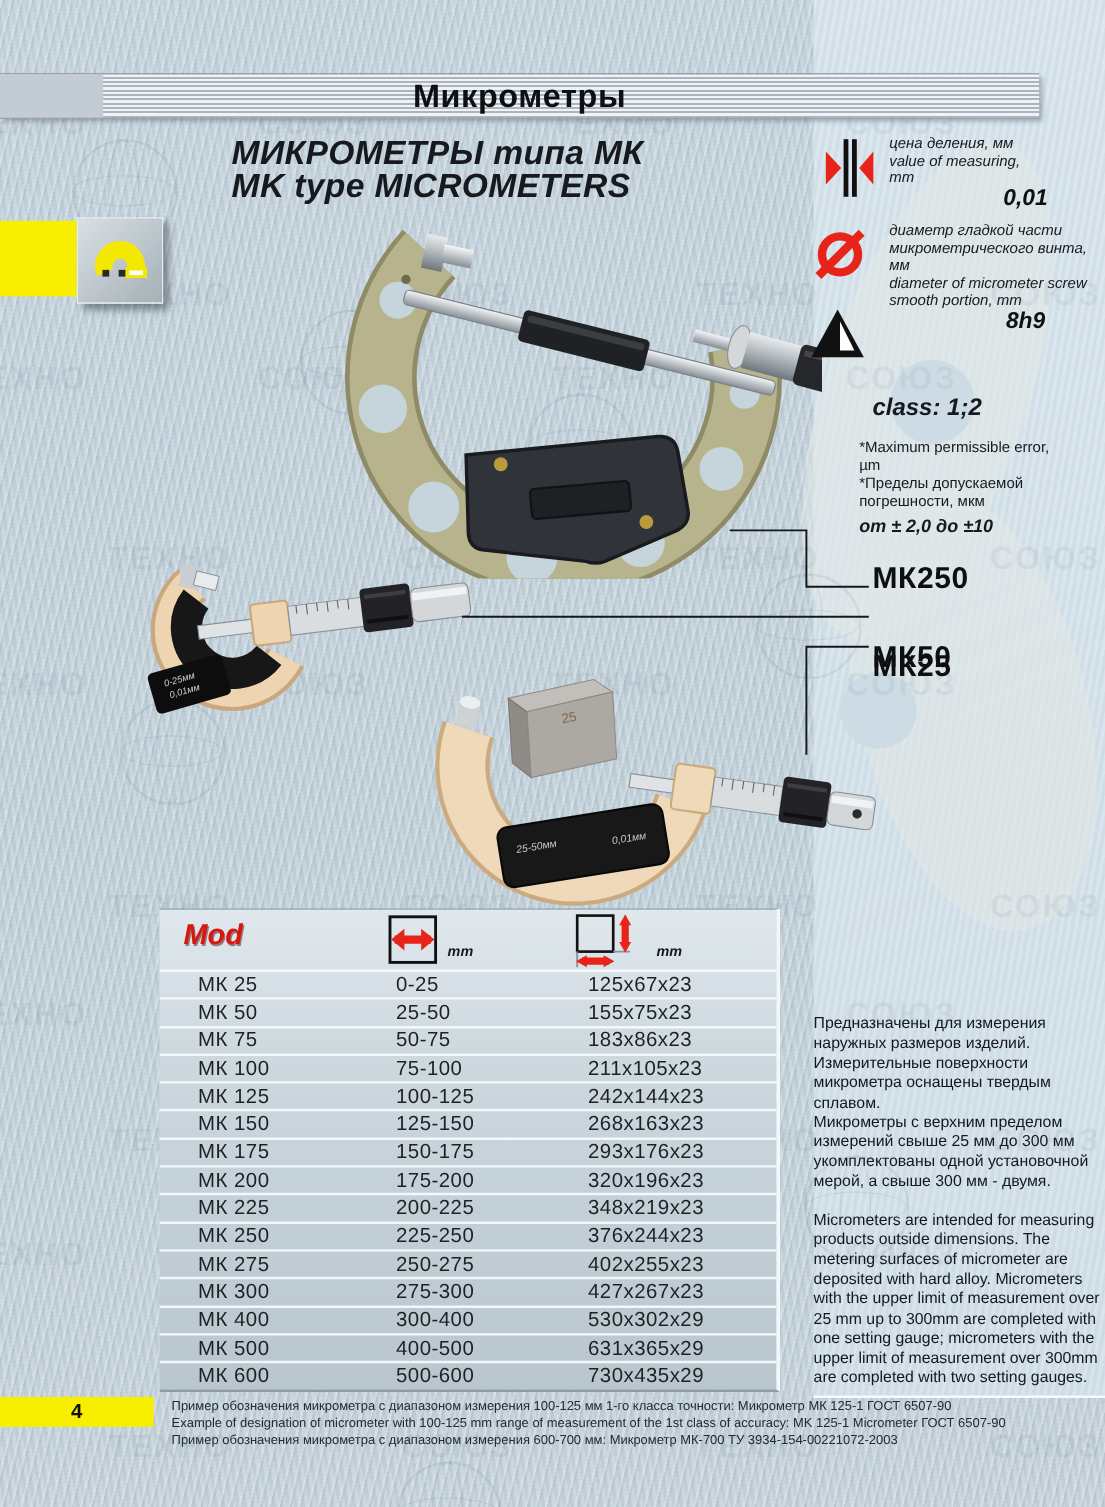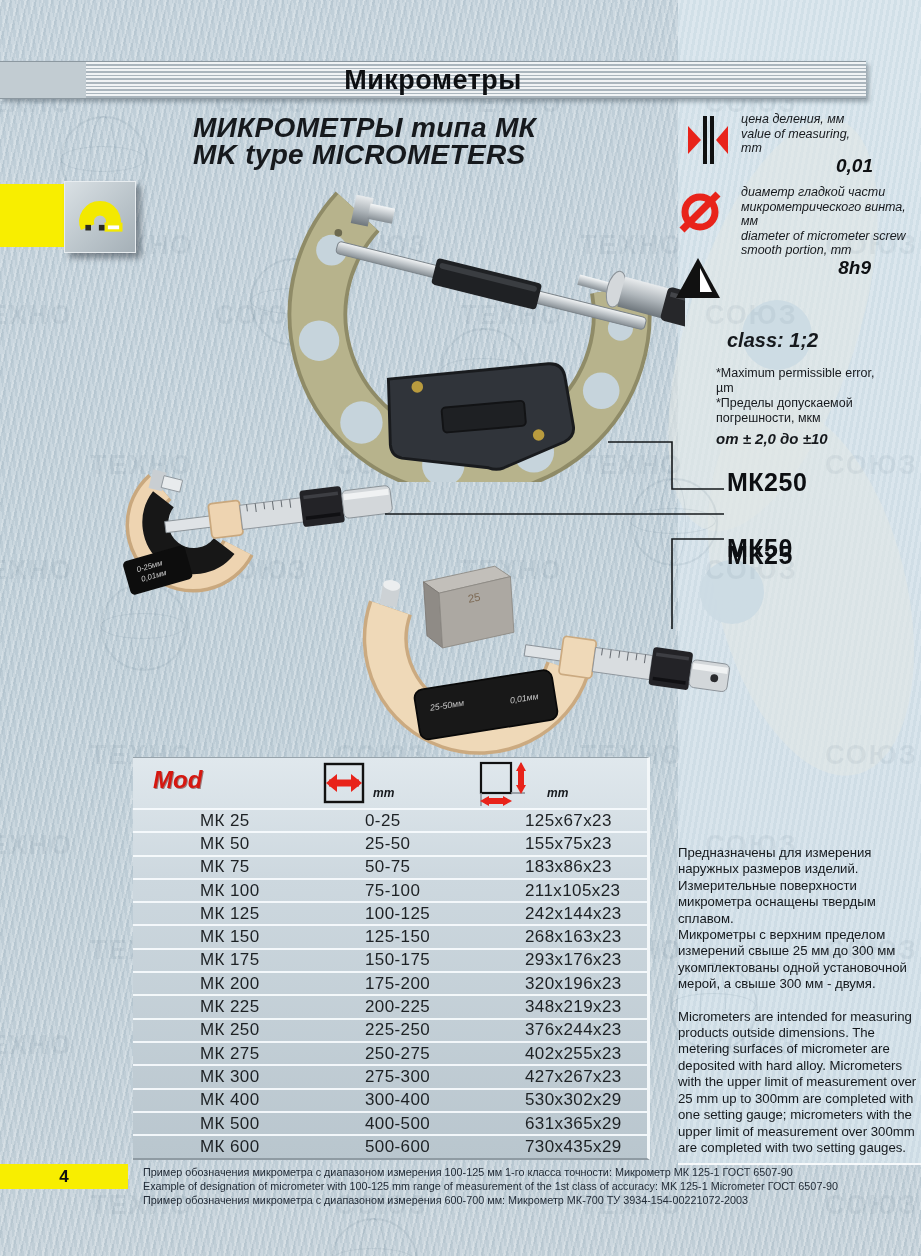--- a/index.html
+++ b/index.html
@@ -65,21 +65,21 @@
     border-top:1px solid #97a3ab;border-bottom:2px solid #8f9ba3;border-right:3px solid #f3f7f9;
   }
   .thead{position:relative;height:50px;}
   .mod-h{position:absolute;left:20px;top:8px;font-size:24px;font-weight:bold;font-style:italic;color:#d6170f;text-shadow:1px 1px 0 rgba(90,10,5,.5);}
   .h-ic1{position:absolute;left:190px;top:4px;}
   .h-ic2{position:absolute;left:344px;top:2px;}
   .h-mm{position:absolute;font-size:12px;font-weight:bold;font-style:italic;}
   .mm1{left:240px;top:28px;} .mm2{left:414px;top:28px;}
   .trow{display:flex;height:21.3px;border-top:2px solid rgba(248,252,254,.9);align-items:center;font-size:17px;color:#1d2124;letter-spacing:.4px;}
   .tc{white-space:nowrap;}
-  .c0{width:165px;padding-left:20px;margin-left:47px;} .c1{width:160px;} .c2{flex:1;}
+  .c0{width:165px;padding-left:32px;} .c1{width:160px;} .c2{flex:1;}
 
   .desc{position:absolute;left:678px;top:845px;width:242px;font-size:13.2px;line-height:16.4px;color:#14181c;}
   .desc .ru{white-space:pre-line;}
   .desc .en{margin-top:16px;}
 
   .page-num{position:absolute;left:0;top:1164px;width:128px;height:25px;background:#f8ee00;
     text-align:center;line-height:25px;font-size:17px;font-weight:bold;color:#101010;}
   .foot{position:absolute;left:143px;top:1166px;width:740px;font-size:10.8px;font-weight:normal;line-height:13.9px;color:#222b36;}
 
   svg text{font-family:"Liberation Sans","DejaVu Sans",sans-serif;}

